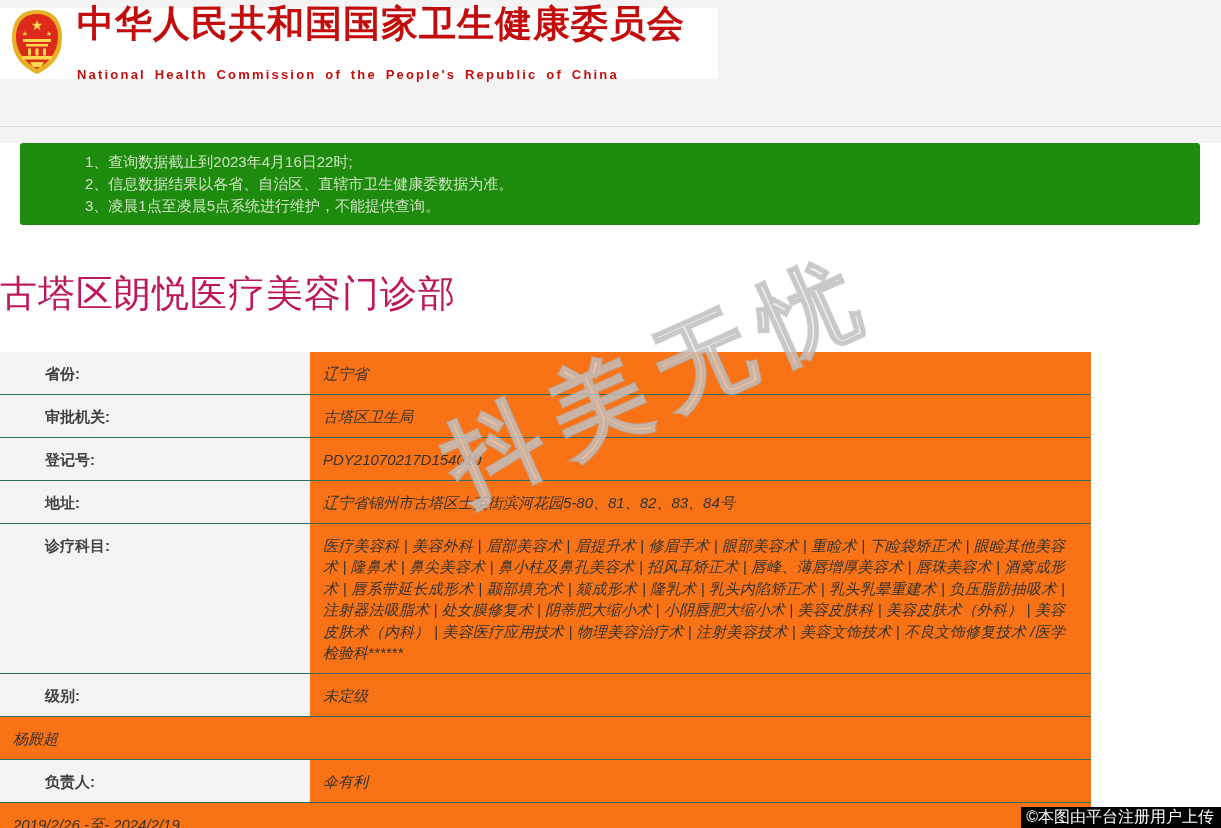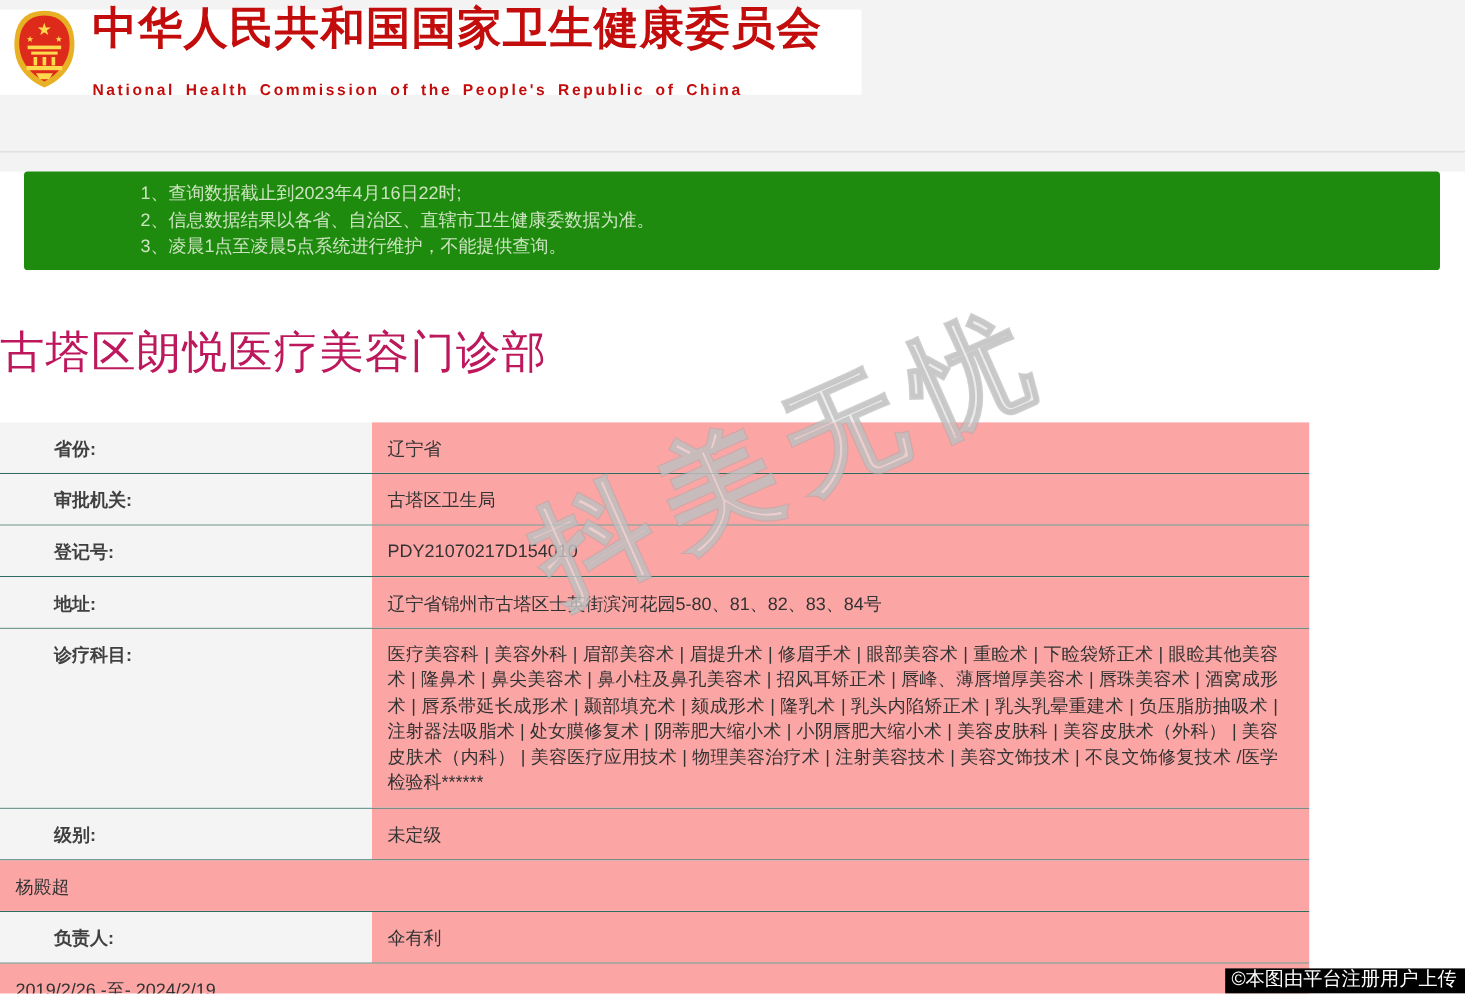--- a/index.html
+++ b/index.html
@@ -14,30 +14,30 @@
 
   
   .logo-box { position:absolute; top:8px; left:0; width:718px; height:71px; background:#ffffff; display:flex; align-items:center; }
   .emblem { margin-left:10px; flex:0 0 auto; }
   .header-titles { margin-left:13px; }
   .title-cn { font-size:37px; font-weight:bold; color:#c30d0d; line-height:1.05; white-space:nowrap; letter-spacing:1px; }
   .title-en { font-size:13px; font-weight:bold; color:#c30d0d; letter-spacing:2.2px; word-spacing:3px; margin-top:24px; white-space:nowrap; }
 
   
   .notice { position:absolute; top:143px; left:20px; width:1180px; height:82px; background:#1e8b0e; border-radius:3px; padding-top:8px; }
-  .notice-line { padding-left:97px; font-size:15px; line-height:22px; color:#cde4c1; }
+  .notice-line { padding-left:65px; font-size:15px; line-height:22px; color:#cde4c1; }
 
   
   .page-title { position:absolute; top:269px; left:0; width:1221px; text-align:left; font-size:37px; color:#be185d; letter-spacing:1px; }
 
   
   .detail-table { position:absolute; top:352px; left:0; width:1091px; }
   .row { display:flex; border-bottom:1px solid #2f6b5e; min-height:43px; }
   .cell-label { flex:0 0 310px; width:310px; background:#f4f4f4; font-weight:bold; font-size:15px; color:#404040; padding:13px 10px 10px 45px; }
-  .cell-value { flex:1 1 auto; background:#fca5a5; font-size:15px; color:#333; padding:13px 26px 10px 13px; }
+  .cell-value { flex:1 1 auto; background:#f97316; font-size:15px; color:#333; padding:13px 26px 10px 13px;font-style:italic; }
   .row-subjects { min-height:128px; }
   .row-subjects .cell-value { text-align:justify; line-height:21.4px; padding-top:11px; }
 
   
   .watermark {
     position:absolute; left:452px; top:408px; z-index:5; pointer-events:none;
     transform:rotate(-24deg); transform-origin:0 50%;
     font-size:96px; font-weight:bold; letter-spacing:18px; white-space:nowrap;
     color:rgba(255,255,255,0.45);
     -webkit-text-stroke:2px rgba(172,172,172,0.55);

